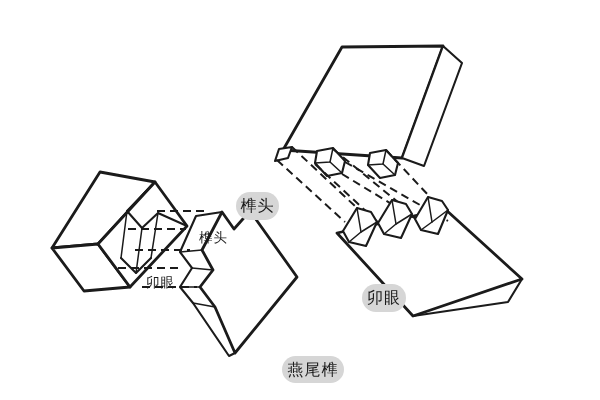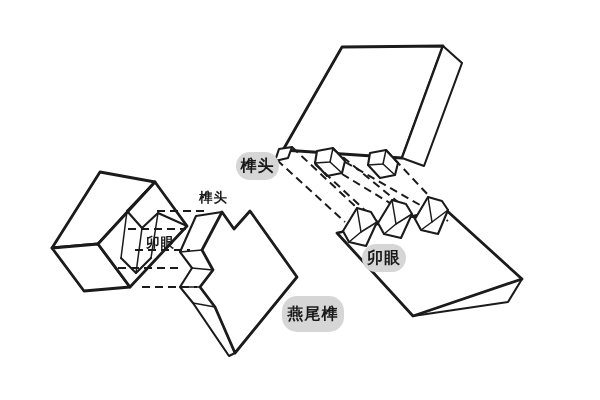--- a/index.html
+++ b/index.html
@@ -8,24 +8,25 @@
     background:#ffffff;
     font-family:"DejaVu Sans","Liberation Sans",sans-serif;
   }
   .stage{
     position:relative;width:600px;height:400px;background:var(--bg,#ffffff);
   }
   .stage svg{position:absolute;left:0;top:0;}
   .lbl{
     position:absolute;
     color:var(--txt,#1a1a1a);
-    font-weight:bold;
+    font-weight:normal;
     white-space:nowrap;
     letter-spacing:1px;
     line-height:1;
+    margin-top:40px;
   }
   .lbl.plain{
     font-size:13.5px;
   }
   .lbl.pill{
     background:var(--pill,#d6d6d6);
     border-radius:15px;
     font-size:16px;
     display:flex;align-items:center;justify-content:center;
   }
@@ -130,18 +131,18 @@
           <line class="fig-line w-thin" x1="432" y1="222" x2="448" y2="210"></line>
         </g>
       </g>
     </g>
   </svg>
 
   <div class="lbl plain" style="left:199px;top:191px;">榫头</div>
 
   <div class="lbl plain" style="left:146px;top:236px;">卯眼</div>
 
-  <div class="lbl pill" style="left:282px;top:296px;width:62px;height:36px;">燕尾榫</div>
+  <div class="lbl pill" style="left:282px;top:316px;width:62px;height:27px;">燕尾榫</div>
 
   <div class="lbl pill" style="left:236px;top:152px;width:43px;height:28px;">榫头</div>
 
   <div class="lbl pill" style="left:362px;top:244px;width:44px;height:28px;">卯眼</div>
 </div>
 
 </body></html>

